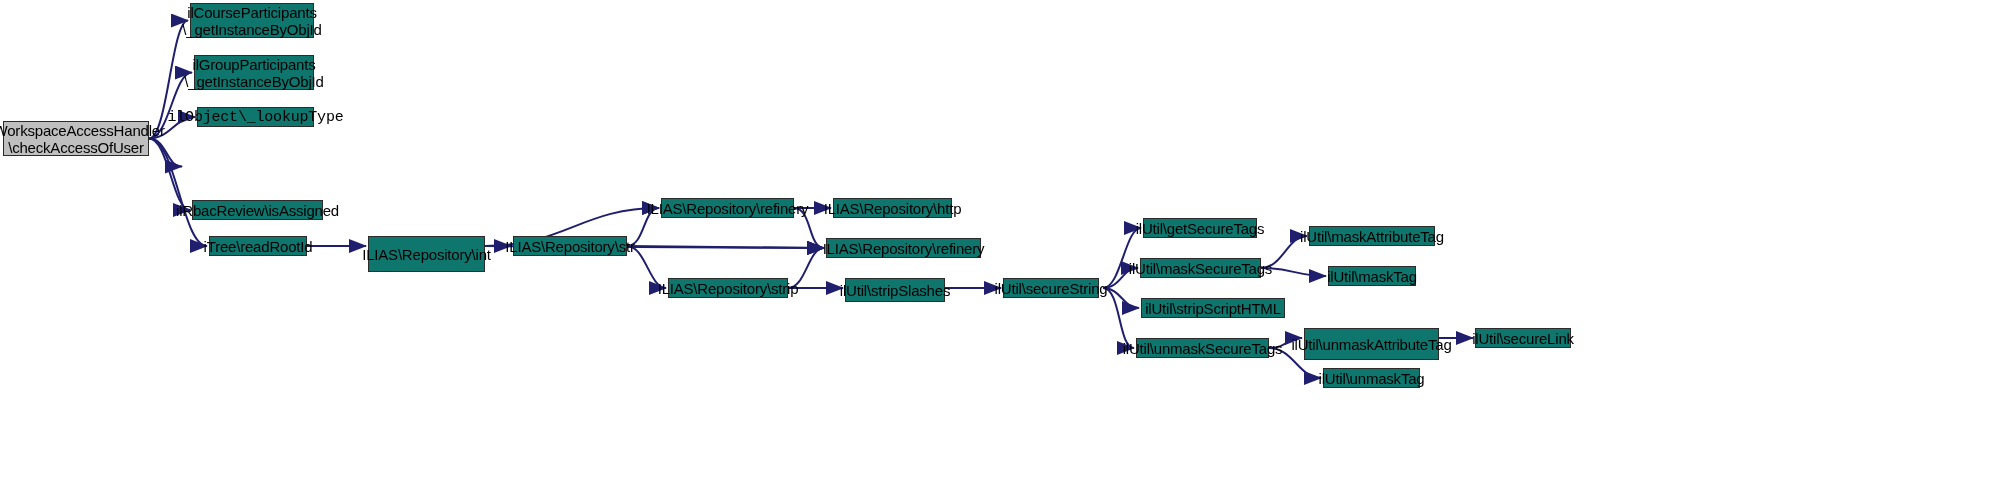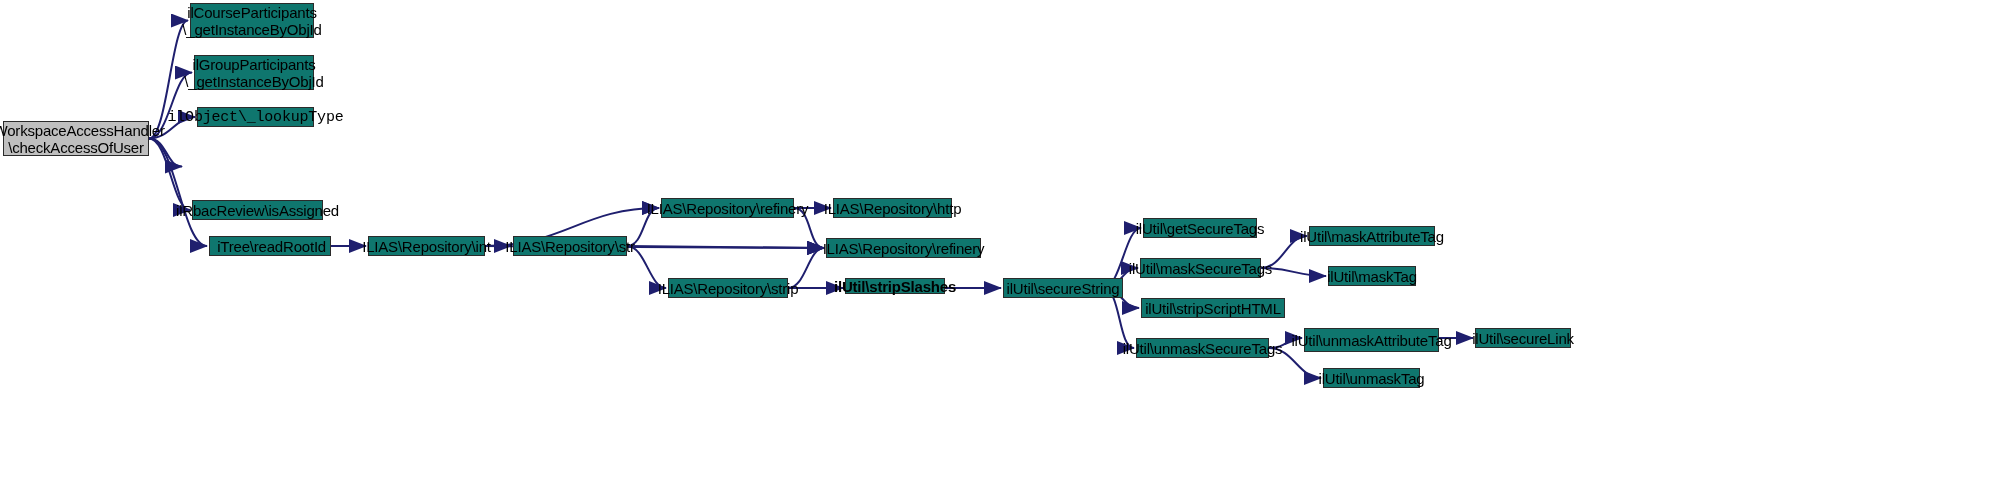--- a/index.html
+++ b/index.html
@@ -98,32 +98,32 @@
   </svg>
   <div id="node-layer">
       <div class="node highlight" style="left: 3px; top: 121px; width: 146px; height: 35px;"><span class="node-label">ilWorkspaceAccessHandler
 \checkAccessOfUser</span></div>
       <div class="node" style="left: 190px; top: 3px; width: 124px; height: 35px;"><span class="node-label">ilCourseParticipants
 \_getInstanceByObjId</span></div>
       <div class="node" style="left: 194px; top: 55px; width: 120px; height: 35px;"><span class="node-label">ilGroupParticipants
 \_getInstanceByObjId</span></div>
       <div class="node" style="left: 197px; top: 107px; width: 117px; height: 20px; font-family: Liberation Mono, monospace;"><span class="node-label">ilObject\_lookupType</span></div>
       <div class="node" style="left: 192px; top: 200px; width: 131px; height: 20px;"><span class="node-label">ilRbacReview\isAssigned</span></div>
-      <div class="node" style="left: 209px; top: 236px; width: 122px; height: 20px; justify-content: flex-end;"><span class="node-label">iTree\readRootId</span></div>
-      <div class="node" style="left: 368px; top: 236px; width: 117px; height: 20px;"><span class="node-label">ILIAS\Repository\int</span></div>
+      <div class="node" style="left: 209px; top: 236px; width: 98px; height: 20px;"><span class="node-label">iTree\readRootId</span></div>
+      <div class="node" style="left: 368px; top: 236px; width: 117px; height: 36px;"><span class="node-label">ILIAS\Repository\int</span></div>
       <div class="node" style="left: 513px; top: 236px; width: 114px; height: 20px;"><span class="node-label">ILIAS\Repository\str</span></div>
       <div class="node" style="left: 661px; top: 198px; width: 133px; height: 20px;"><span class="node-label">ILIAS\Repository\refinery</span></div>
       <div class="node" style="left: 833px; top: 198px; width: 119px; height: 20px;"><span class="node-label">ILIAS\Repository\http</span></div>
       <div class="node" style="left: 826px; top: 238px; width: 155px; height: 20px;"><span class="node-label">ILIAS\Repository\refinery</span></div>
       <div class="node" style="left: 668px; top: 278px; width: 120px; height: 20px;"><span class="node-label">ILIAS\Repository\strip</span></div>
-      <div class="node" style="left: 845px; top: 278px; width: 100px; height: 16px; font-weight: bold;"><span class="node-label">ilUtil\stripSlashes</span></div>
-      <div class="node" style="left: 1003px; top: 278px; width: 120px; height: 20px;"><span class="node-label">ilUtil\secureString</span></div>
+      <div class="node" style="left: 845px; top: 278px; width: 100px; height: 24px;"><span class="node-label">ilUtil\stripSlashes</span></div>
+      <div class="node" style="left: 1003px; top: 278px; width: 96px; height: 20px;"><span class="node-label">ilUtil\secureString</span></div>
       <div class="node" style="left: 1143px; top: 218px; width: 114px; height: 20px;"><span class="node-label">ilUtil\getSecureTags</span></div>
       <div class="node" style="left: 1140px; top: 258px; width: 121px; height: 20px;"><span class="node-label">ilUtil\maskSecureTags</span></div>
       <div class="node" style="left: 1141px; top: 298px; width: 144px; height: 20px;"><span class="node-label">ilUtil\stripScriptHTML</span></div>
       <div class="node" style="left: 1136px; top: 338px; width: 133px; height: 20px;"><span class="node-label">ilUtil\unmaskSecureTags</span></div>
       <div class="node" style="left: 1309px; top: 226px; width: 126px; height: 20px;"><span class="node-label">ilUtil\maskAttributeTag</span></div>
       <div class="node" style="left: 1328px; top: 266px; width: 88px; height: 20px;"><span class="node-label">ilUtil\maskTag</span></div>
-      <div class="node" style="left: 1304px; top: 328px; width: 135px; height: 24px;"><span class="node-label">ilUtil\unmaskAttributeTag</span></div>
+      <div class="node" style="left: 1304px; top: 328px; width: 135px; height: 32px;"><span class="node-label">ilUtil\unmaskAttributeTag</span></div>
       <div class="node" style="left: 1323px; top: 368px; width: 97px; height: 20px;"><span class="node-label">ilUtil\unmaskTag</span></div>
       <div class="node" style="left: 1475px; top: 328px; width: 96px; height: 20px;"><span class="node-label">ilUtil\secureLink</span></div>
     </div>
 </div>
 
 </body></html>

